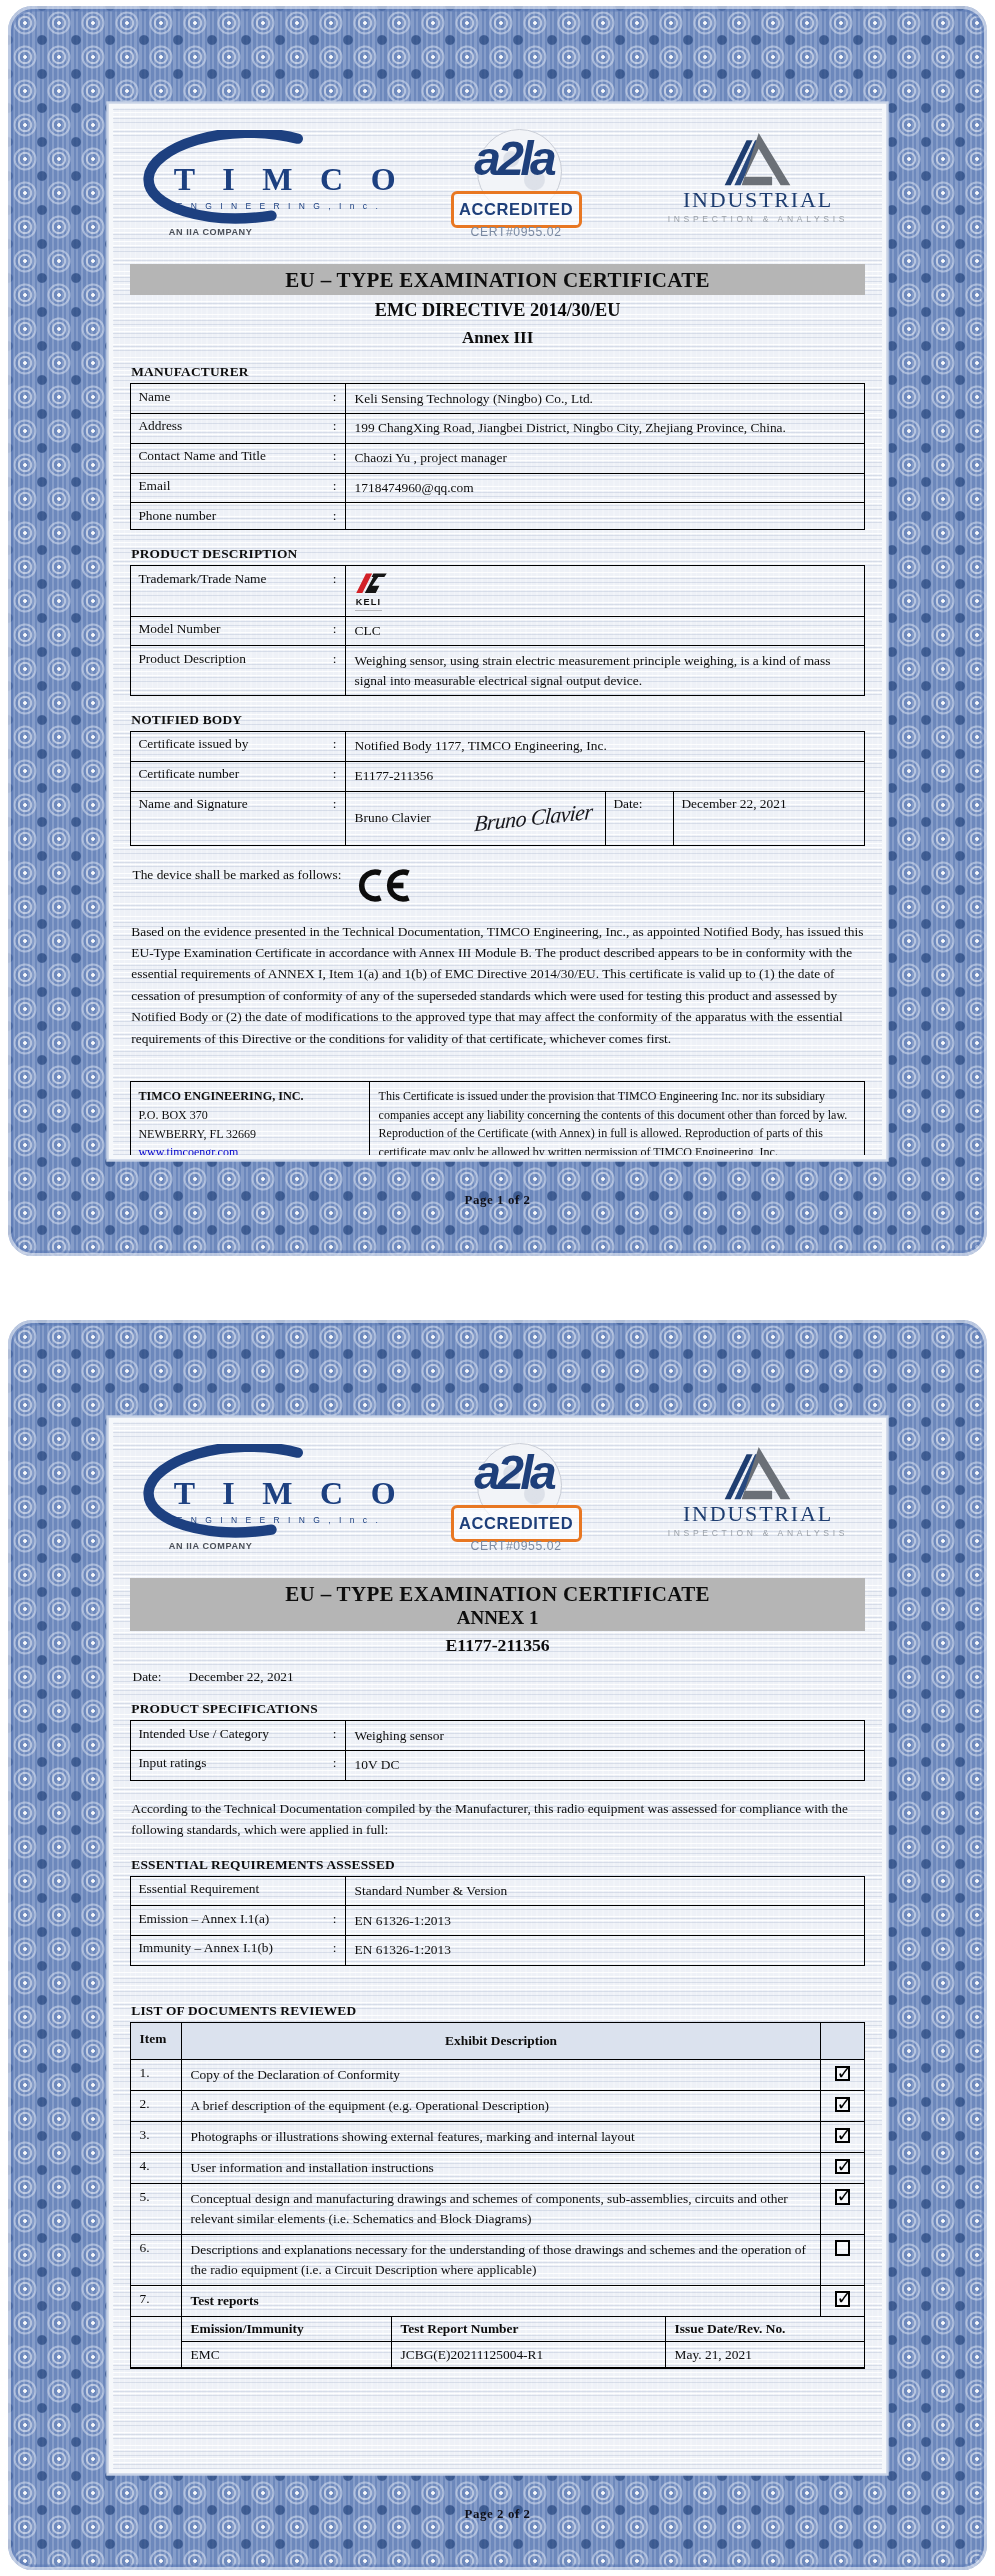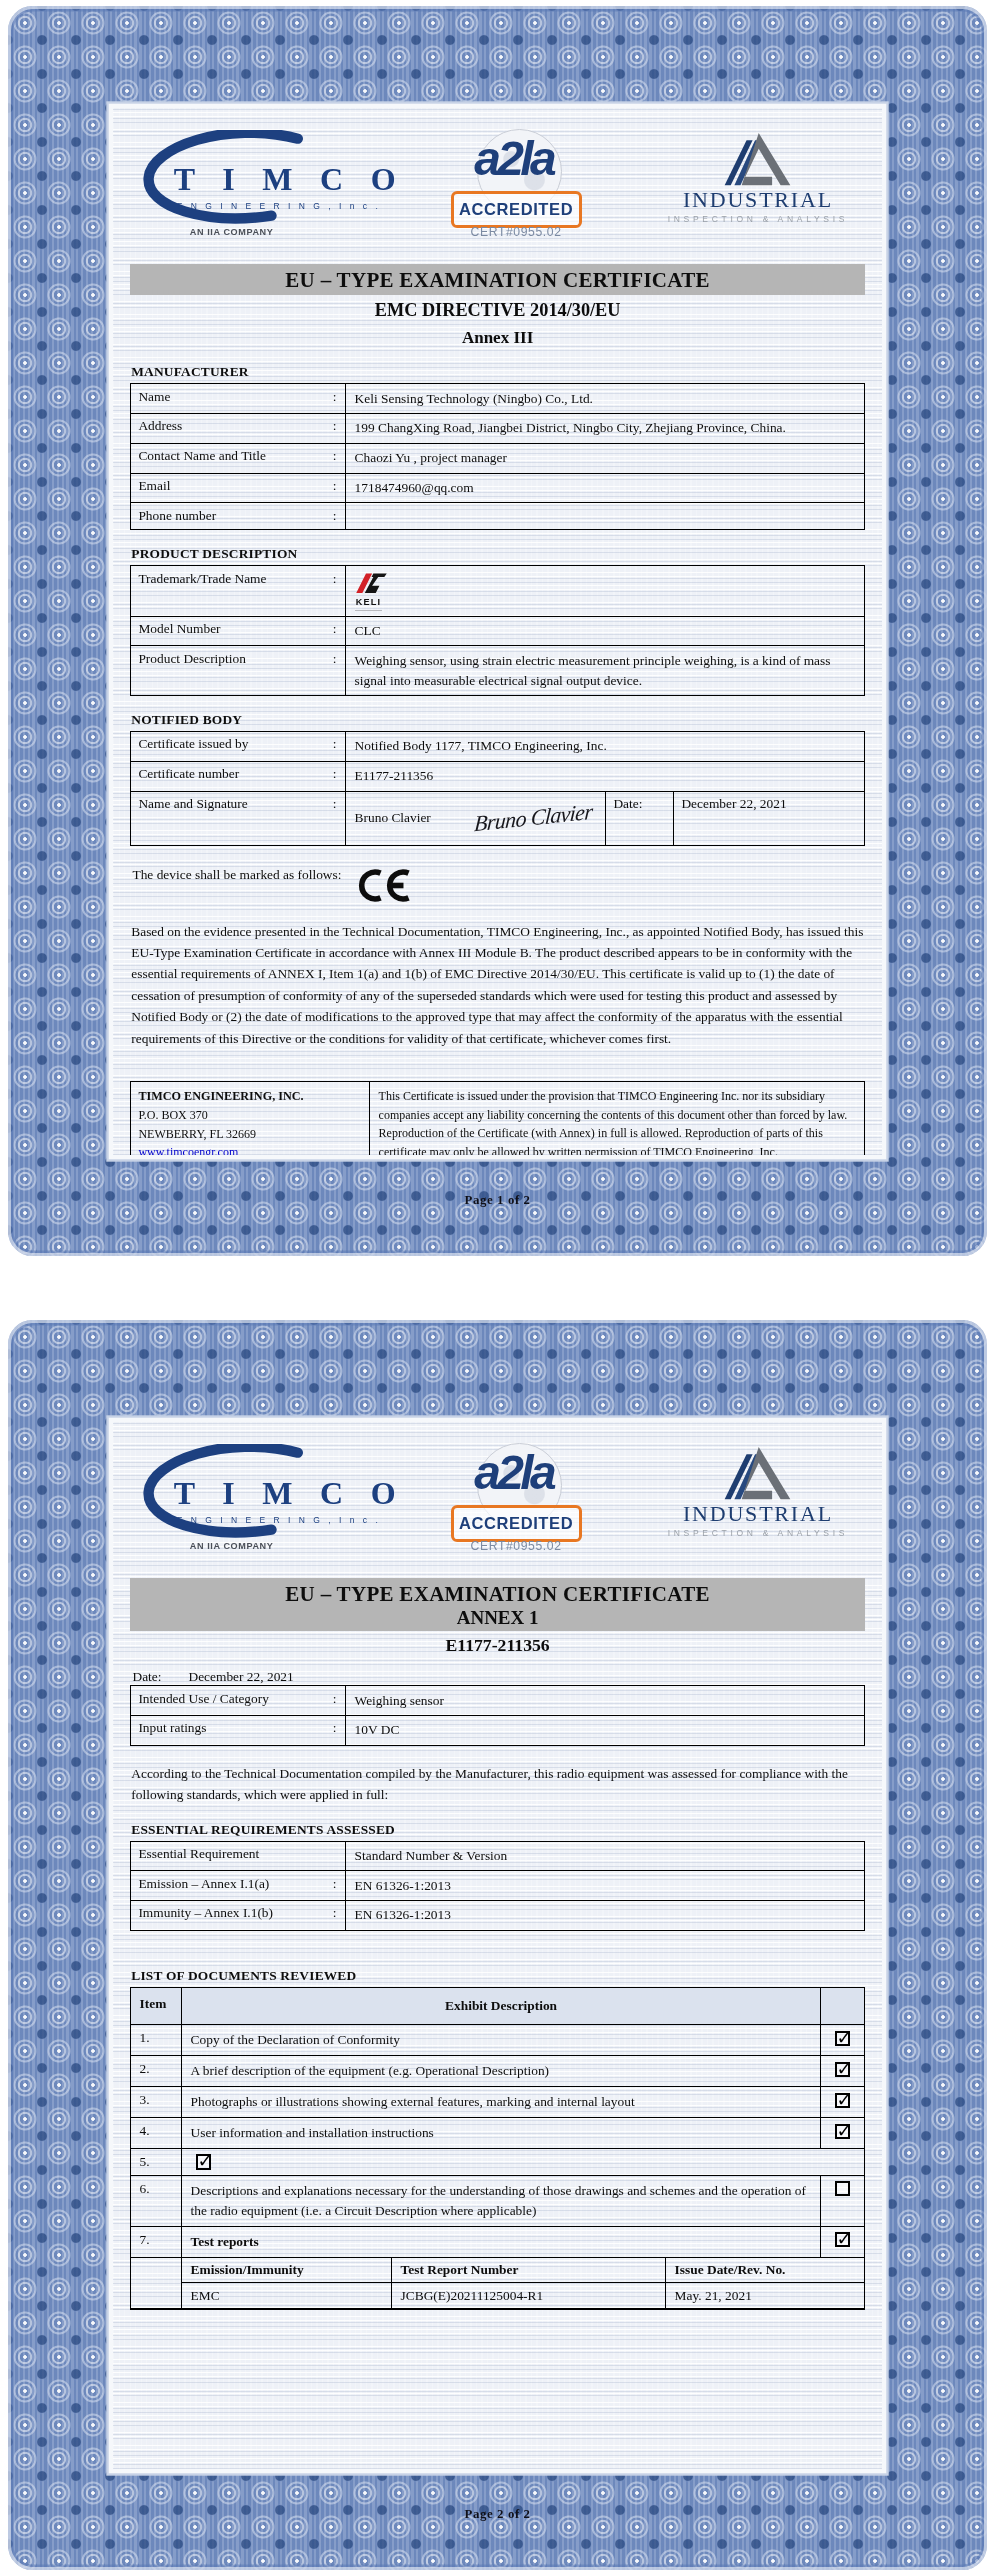--- a/index.html
+++ b/index.html
@@ -58,21 +58,21 @@
   .timco-name {
     position:absolute; left:40px; top:32px;
     font-family:"Liberation Serif",serif;
     font-size:32px; font-weight:bold; color:#1d4080; letter-spacing:9.8px; white-space:nowrap;
   }
   .timco-sub {
     position:absolute; left:43px; top:72px;
     font-size:8.5px; color:#1d4080; letter-spacing:3px; white-space:nowrap;
   }
   .timco-tag {
-    position:absolute; left:56px; top:98px;
+    position:absolute; left:35px; top:98px;
     font-size:9.1px; font-weight:bold; color:#4a4f58; letter-spacing:0.6px;
   }
   .a2la-block { position:relative; width:165px; height:127px; text-align:center; font-family:"Liberation Sans",sans-serif; }
   .a2la-globe {
     position:absolute; left:43px; top:0px; width:85px; height:85px;
     border-radius:50%;
     border:1.2px solid #c9cdd6;
     background:
       radial-gradient(circle at 40% 35%, rgba(200,206,218,.55) 7.3px, transparent 8.5px),
       radial-gradient(circle at 68% 60%, rgba(200,206,218,.5) 9.8px, transparent 11px),
@@ -386,20 +386,21 @@
     <div class="title-bar">
       <div class="title-main">EU – TYPE EXAMINATION CERTIFICATE</div>
       <div class="title-annex2">ANNEX 1</div>
     </div>
     <div class="cert-no-line">E1177-211356</div>
     <div class="date-line">
       <span>Date:</span>
       <span>December 22, 2021</span>
     </div>
 
+    <div class="sec-heading">PRODUCT SPECIFICATIONS</div>
     <div class="kv-table">
       <div class="kv-row">
         <div class="kv-label">
             <span>Intended Use / Category</span>
             <span>:</span>
           </div>
         <div class="kv-value">Weighing sensor</div>
       </div>
       <div class="kv-row">
         <div class="kv-label">
@@ -468,20 +469,21 @@
       </div>
       <div class="doc-row">
         <div class="doc-item">4.</div>
         <div class="doc-desc">User information and installation instructions</div>
         <div class="doc-check">
             <span class="checkbox checked"></span>
           </div>
       </div>
       <div class="doc-row">
         <div class="doc-item">5.</div>
+        <div class="doc-desc">Conceptual design and manufacturing drawings and schemes of components, sub-assemblies, circuits and other relevant similar elements (i.e. Schematics and Block Diagrams)</div>
         <div class="doc-check">
             <span class="checkbox checked"></span>
           </div>
       </div>
       <div class="doc-row">
         <div class="doc-item">6.</div>
         <div class="doc-desc">Descriptions and explanations necessary for the understanding of those drawings and schemes and the operation of the radio equipment (i.e. a Circuit Description where applicable)</div>
         <div class="doc-check">
             <span class="checkbox"></span>
           </div>

